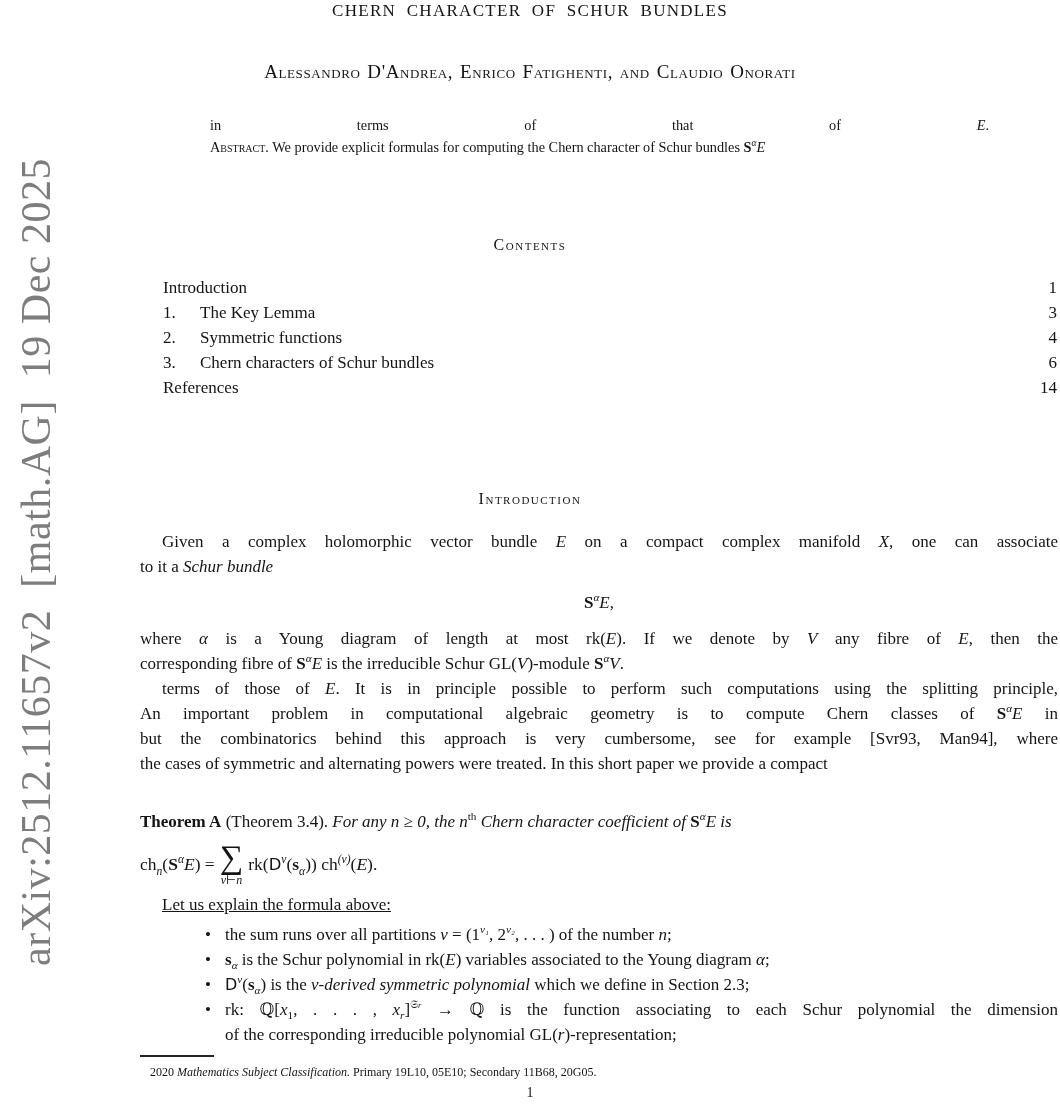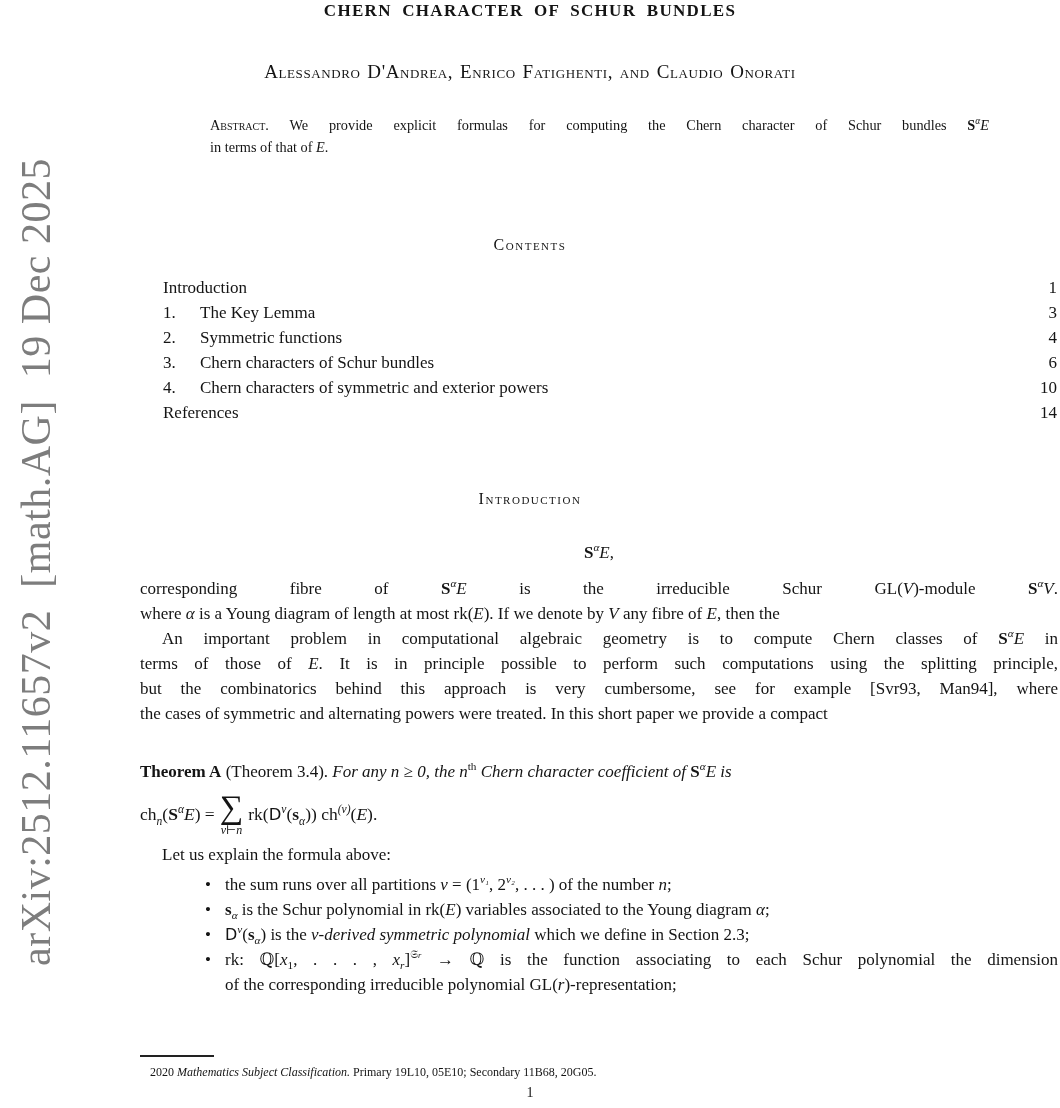--- a/index.html
+++ b/index.html
@@ -29,21 +29,21 @@
     transform:translate(-50%,-50%) rotate(-90deg);
     white-space:pre;
     font-size:42px;
     letter-spacing:0.5px;
     color:#7d7d7d;
   }
 
   
   .title{
     position:absolute; top:1px; left:0; width:100%;
-    text-align:center; font-weight:bold; font-size:17px;
+    text-align:center; font-weight:normal; font-size:17px;
     letter-spacing:1.3px; word-spacing:5px;
   }
   .authors{
     position:absolute; top:61px; left:0; width:100%;
     text-align:center; font-variant:small-caps; font-size:19px;
     letter-spacing:0.6px; word-spacing:1.5px;
   }
 
   
   .abstract{
@@ -79,21 +79,21 @@
   }
   .dcenter{text-align:center; margin:11px 0;}
   .theorem{margin-top:33px;}
   .dformula{
     display:flex; align-items:center;
     margin:7px 0 5px 0; font-size:17.5px;
   }
   .sumstack{display:inline-flex; flex-direction:column; align-items:center; margin:0 5px;}
   .sigma{font-size:33px; line-height:32px;}
   .limits{font-size:12px; line-height:13px; margin-top:1px;}
-  .explain{margin-top:2px;}
+  .explain{margin-top:2px;text-decoration:underline;}
   .bullets{margin:5px 0 0 65px;}
   .bullet{display:flex;}
   .marker{flex:0 0 20px; width:20px;}
   .btext{flex:1 1 auto;}
 
   
   .footnote-rule{
     position:absolute; top:1055px; left:140px; width:74px;
     border-top:2px solid #222;
   }
@@ -111,22 +111,22 @@
 
 <div class="page">
 
   <div class="watermark">arXiv:2512.11657v2  [math.AG]  19 Dec 2025</div>
 
   <div class="title">CHERN CHARACTER OF SCHUR BUNDLES</div>
 
   <div class="authors">Alessandro D'Andrea, Enrico Fatighenti, and Claudio Onorati</div>
 
   <div class="abstract" data-lines="abstract.lines">
+      <div class="pline"><span>in terms of that of </span><span class="i">E</span><span>.</span></div>
       <div class="pline"><span class="sc">Abstract.</span><span> We provide explicit formulas for computing the Chern character of Schur bundles </span><span class="b">S</span><span class="sup i">α</span><span class="i">E</span></div>
-      <div class="pline"><span>in terms of that of </span><span class="i">E</span><span>.</span></div>
     </div>
 
   <div class="schead contents-heading">Contents</div>
 
   <div class="toc">
     <div class="toc-row">
       <span class="toc-left"><span class="toc-num"></span><span>Introduction</span></span>
       <span class="toc-page">1</span>
     </div>
     <div class="toc-row">
@@ -135,44 +135,44 @@
     </div>
     <div class="toc-row">
       <span class="toc-left"><span class="toc-num">2.</span><span>Symmetric functions</span></span>
       <span class="toc-page">4</span>
     </div>
     <div class="toc-row">
       <span class="toc-left"><span class="toc-num">3.</span><span>Chern characters of Schur bundles</span></span>
       <span class="toc-page">6</span>
     </div>
     <div class="toc-row">
-      <span class="toc-left"><span class="toc-num">4.</span><span>Chern characters of symmetric and exterior powers</span></span>
-      <span class="toc-page">10</span>
-    </div>
-    <div class="toc-row">
       <span class="toc-left"><span class="toc-num"></span><span>References</span></span>
       <span class="toc-page">14</span>
     </div>
   </div>
 
   <div class="schead intro-heading">Introduction</div>
 
   <div class="body">
 
+    <div class="para indent" data-lines="intro.p1.lines">
+        <div class="pline"><span>Given a complex holomorphic vector bundle </span><span class="i">E</span><span> on a compact complex manifold </span><span class="i">X</span><span>, one can associate</span></div>
+        <div class="pline"><span>to it a </span><span class="i">Schur bundle</span></div>
+      </div>
 
     <div class="dcenter"><span class="b">S</span><span class="sup i">α</span><span class="i">E</span><span>,</span></div>
 
     <div class="para" data-lines="intro.p1b.lines">
+        <div class="pline"><span>where </span><span class="i">α</span><span> is a Young diagram of length at most rk(</span><span class="i">E</span><span>). If we denote by </span><span class="i">V</span><span> any fibre of </span><span class="i">E</span><span>, then the</span></div>
         <div class="pline"><span>corresponding fibre of </span><span class="b">S</span><span class="sup i">α</span><span class="i">E</span><span> is the irreducible Schur GL(</span><span class="i">V</span><span>)-module </span><span class="b">S</span><span class="sup i">α</span><span class="i">V</span><span>.</span></div>
-        <div class="pline"><span>where </span><span class="i">α</span><span> is a Young diagram of length at most rk(</span><span class="i">E</span><span>). If we denote by </span><span class="i">V</span><span> any fibre of </span><span class="i">E</span><span>, then the</span></div>
       </div>
 
     <div class="para indent" data-lines="intro.p2.lines">
+        <div class="pline"><span>terms of those of </span><span class="i">E</span><span>. It is in principle possible to perform such computations using the splitting principle,</span></div>
         <div class="pline"><span>An important problem in computational algebraic geometry is to compute Chern classes of </span><span class="b">S</span><span class="sup i">α</span><span class="i">E</span><span> in</span></div>
-        <div class="pline"><span>terms of those of </span><span class="i">E</span><span>. It is in principle possible to perform such computations using the splitting principle,</span></div>
         <div class="pline"><span>but the combinatorics behind this approach is very cumbersome, see for example [Svr93, Man94], where</span></div>
         <div class="pline"><span>the cases of symmetric and alternating powers were treated. In this short paper we provide a compact</span></div>
       </div>
 
     <div class="theorem para" data-lines="theorem.head.lines">
         <div class="pline"><span class="b">Theorem A</span><span> (Theorem 3.4). </span><span class="i">For any n ≥ 0, the n</span><span class="sup">th</span><span class="i"> Chern character coefficient of </span><span class="b">S</span><span class="sup i">α</span><span class="i">E</span><span class="i"> is</span></div>
       </div>
 
     <div class="dformula">
       <span class="mrow"><span>ch</span><span class="sub i">n</span><span>(</span><span class="b">S</span><span class="sup i">α</span><span class="i">E</span><span>) = </span></span>

